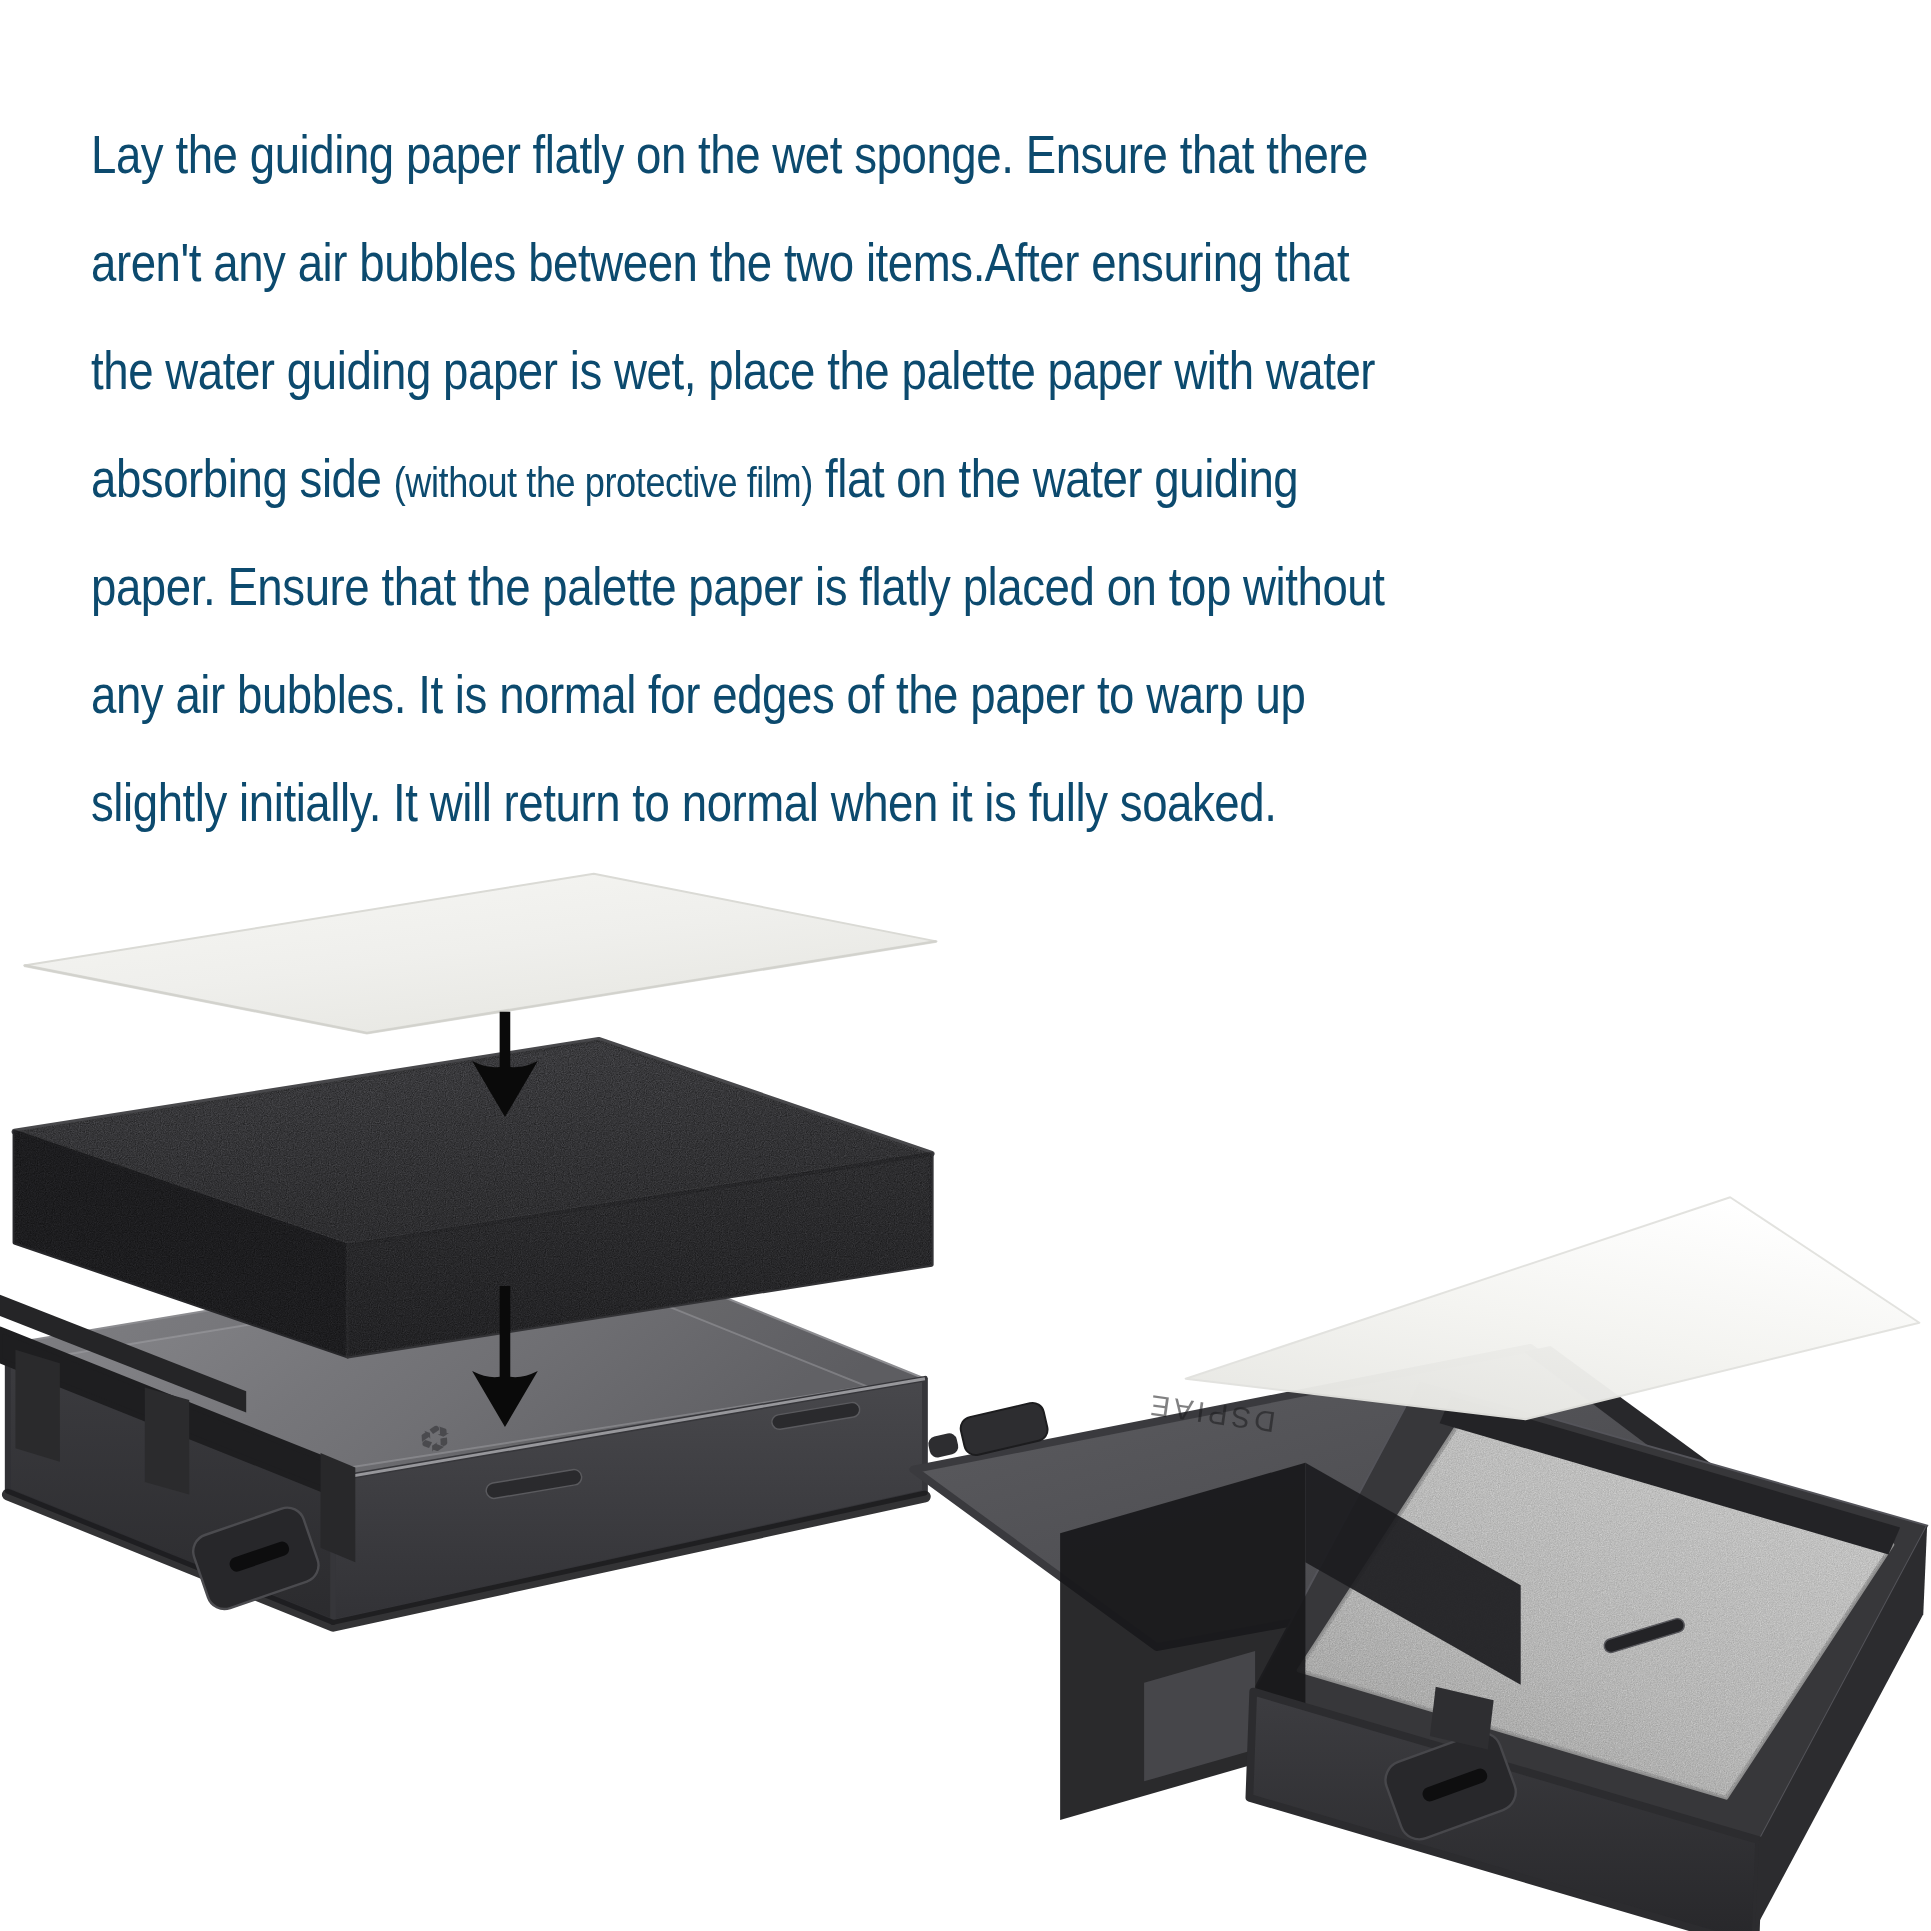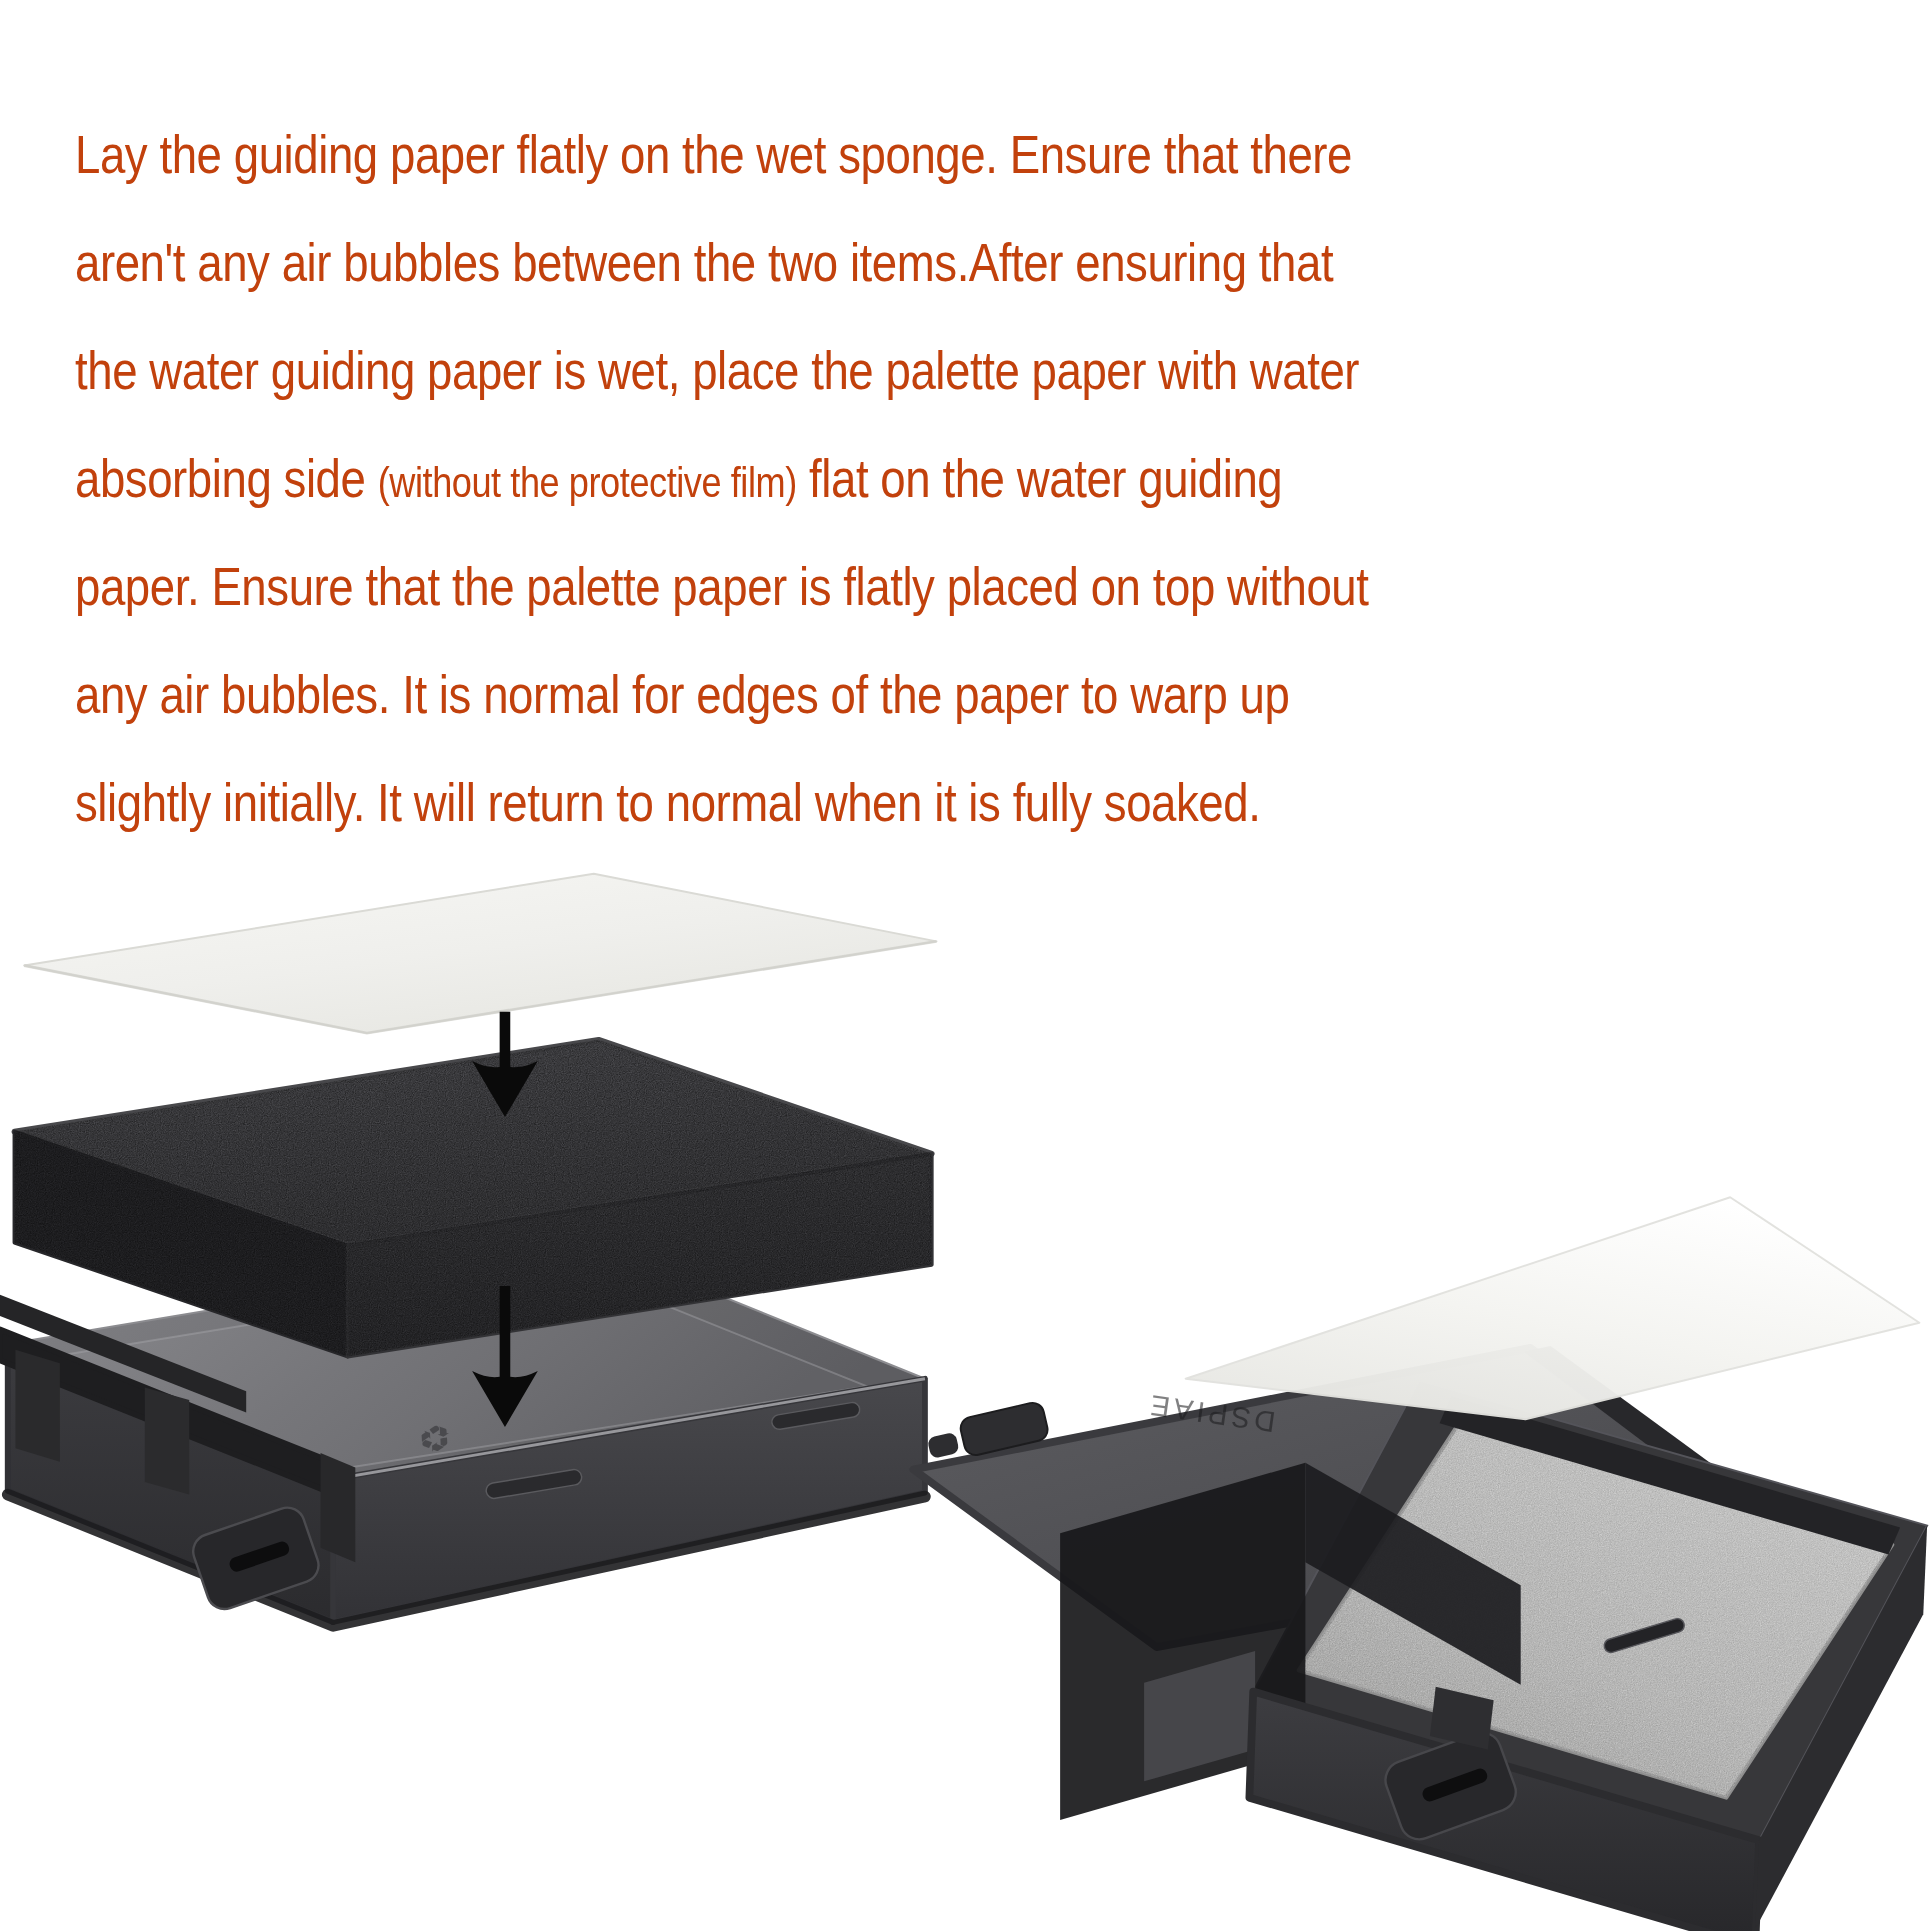--- a/index.html
+++ b/index.html
@@ -1,18 +1,18 @@
 <!DOCTYPE html>
 <html><head>
 <meta charset="utf-8">
 <style>
   html,body{margin:0;padding:0;background:#ffffff;}
   .page{position:relative;width:1931px;height:1931px;background:#ffffff;overflow:hidden;
         font-family:"Liberation Sans", sans-serif;}
-  .text-block{position:absolute;left:75px;top:101px;width:1641px;color:#c2410c;}
+  .text-block{position:absolute;left:91px;top:101px;width:1641px;color:#0c4a6e;}
   .t-line{height:108px;line-height:108px;font-size:53px;letter-spacing:-0.5px;
           white-space:pre;transform:scaleX(0.86);transform-origin:0 50%;}
   .t-line .small{font-size:42px;}
   .scene{position:absolute;left:0;top:0;width:1931px;height:1931px;}
 </style>
 </head>
 <body>
 
 <div class="page">
 

